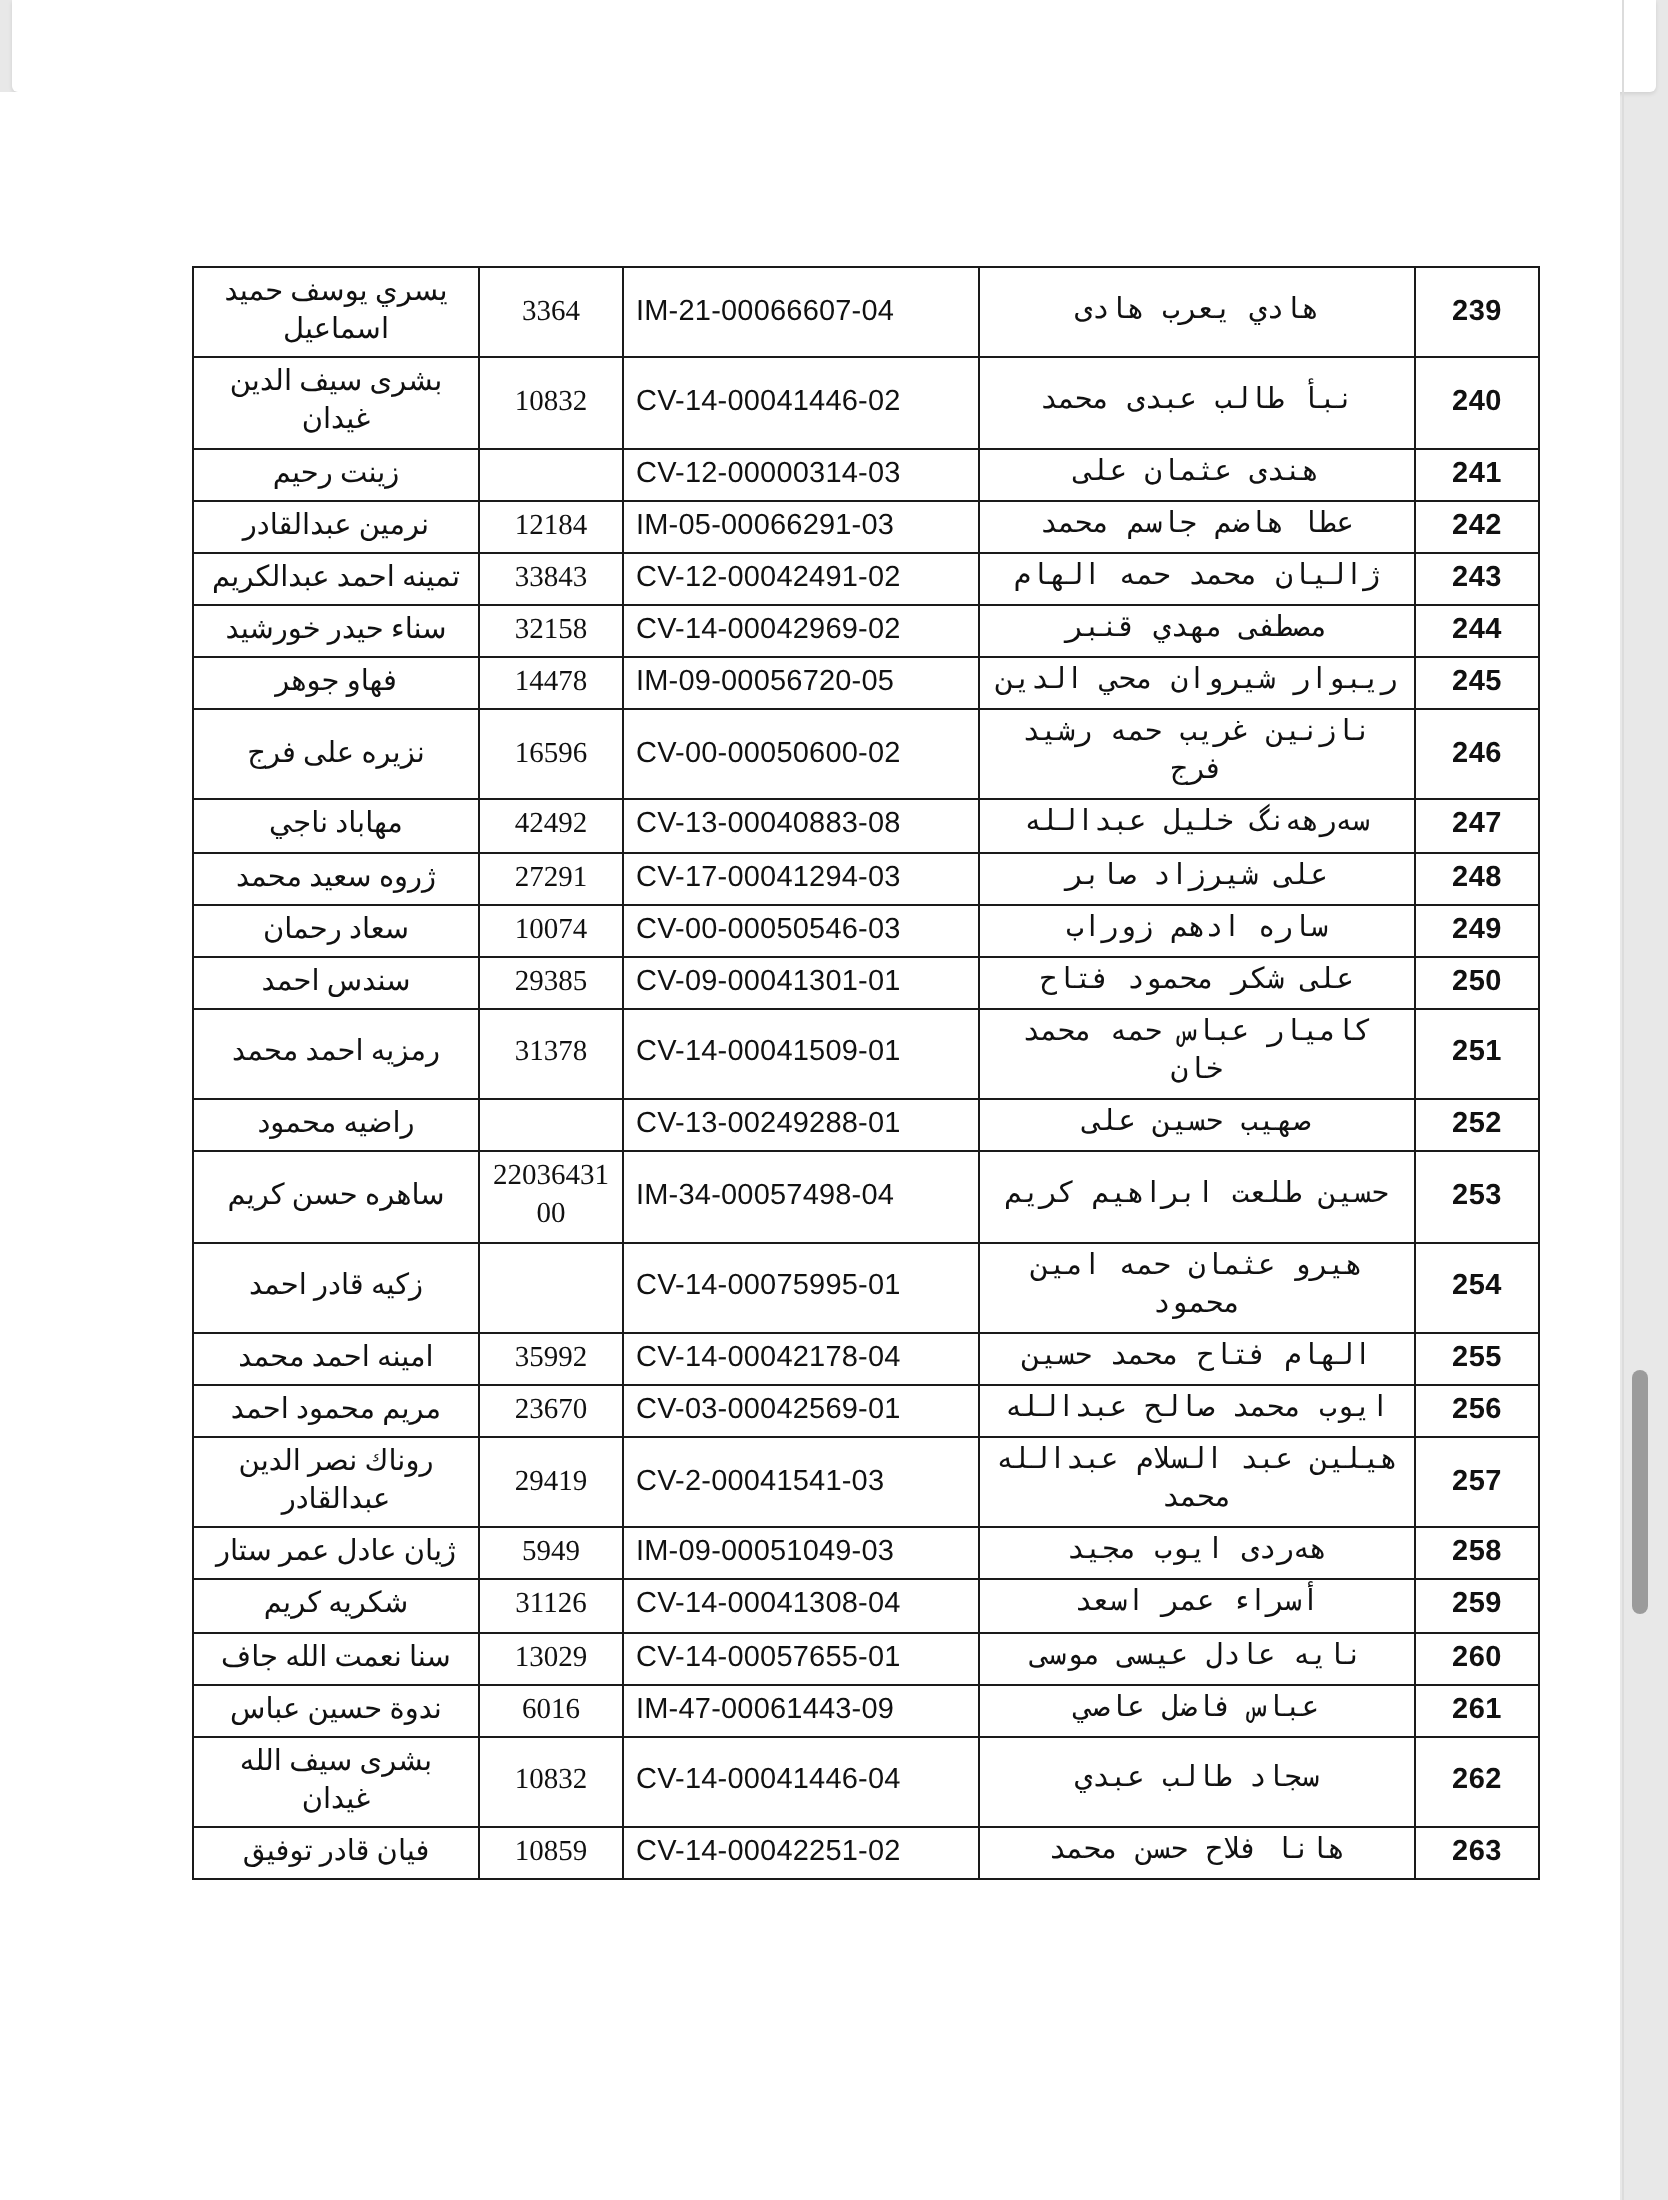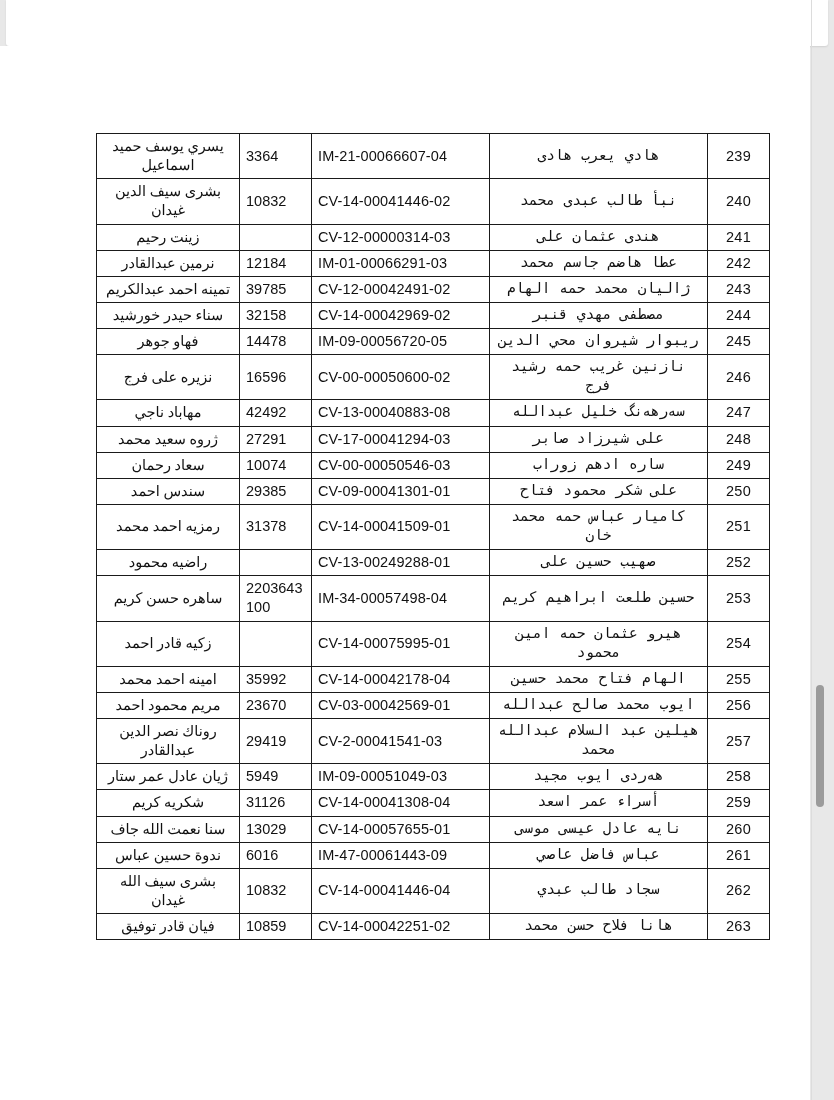--- a/index.html
+++ b/index.html
@@ -93,38 +93,40 @@
   col.c-idx    { width: 62px; }
   col.c-name   { width: 218px; }
   col.c-code   { width: 178px; }
   col.c-amount { width: 72px; }
   col.c-name2  { width: 143px; }
 
   td.idx {
     text-align: center;
     font-size: 19px;
     direction: ltr;
-    font-weight: 400;
+    font-weight: 700;
     letter-spacing: 0.3px;
   }
   td.name-ar {
     text-align: center;
     font-size: 15px;
     font-family: Liberation Mono, monospace;
   }
   td.code {
     text-align: left;
     direction: ltr;
     font-size: 16.5px;
     letter-spacing: 0.1px;
   }
   td.amount {
+    text-align: center;
     direction: ltr;
     font-size: 16.5px;
     word-break: break-all;
+    font-family: Liberation Serif, serif;
   }
   td.name2 {
     text-align: center;
     font-size: 15px;
     font-family: Liberation Serif, serif;
   }
 
   
   .scroll-track {
     position: absolute;
@@ -198,29 +200,29 @@
           <tr>
             <td class="idx">241</td>
             <td class="name-ar">هندى عثمان على</td>
             <td class="code">CV-12-00000314-03</td>
             <td class="amount"></td>
             <td class="name2">زينت رحيم</td>
           </tr>
           <tr>
             <td class="idx">242</td>
             <td class="name-ar">عطا هاضم جاسم محمد</td>
-            <td class="code">IM-01-00066291-03</td>
+            <td class="code">IM-05-00066291-03</td>
             <td class="amount">12184</td>
             <td class="name2">نرمين عبدالقادر</td>
           </tr>
           <tr>
             <td class="idx">243</td>
             <td class="name-ar">ژاليان محمد حمه الهام</td>
             <td class="code">CV-12-00042491-02</td>
-            <td class="amount">39785</td>
+            <td class="amount">33843</td>
             <td class="name2">تمينه احمد عبدالكريم</td>
           </tr>
           <tr>
             <td class="idx">244</td>
             <td class="name-ar">مصطفى مهدي قنبر</td>
             <td class="code">CV-14-00042969-02</td>
             <td class="amount">32158</td>
             <td class="name2">سناء حيدر خورشيد</td>
           </tr>
           <tr>

